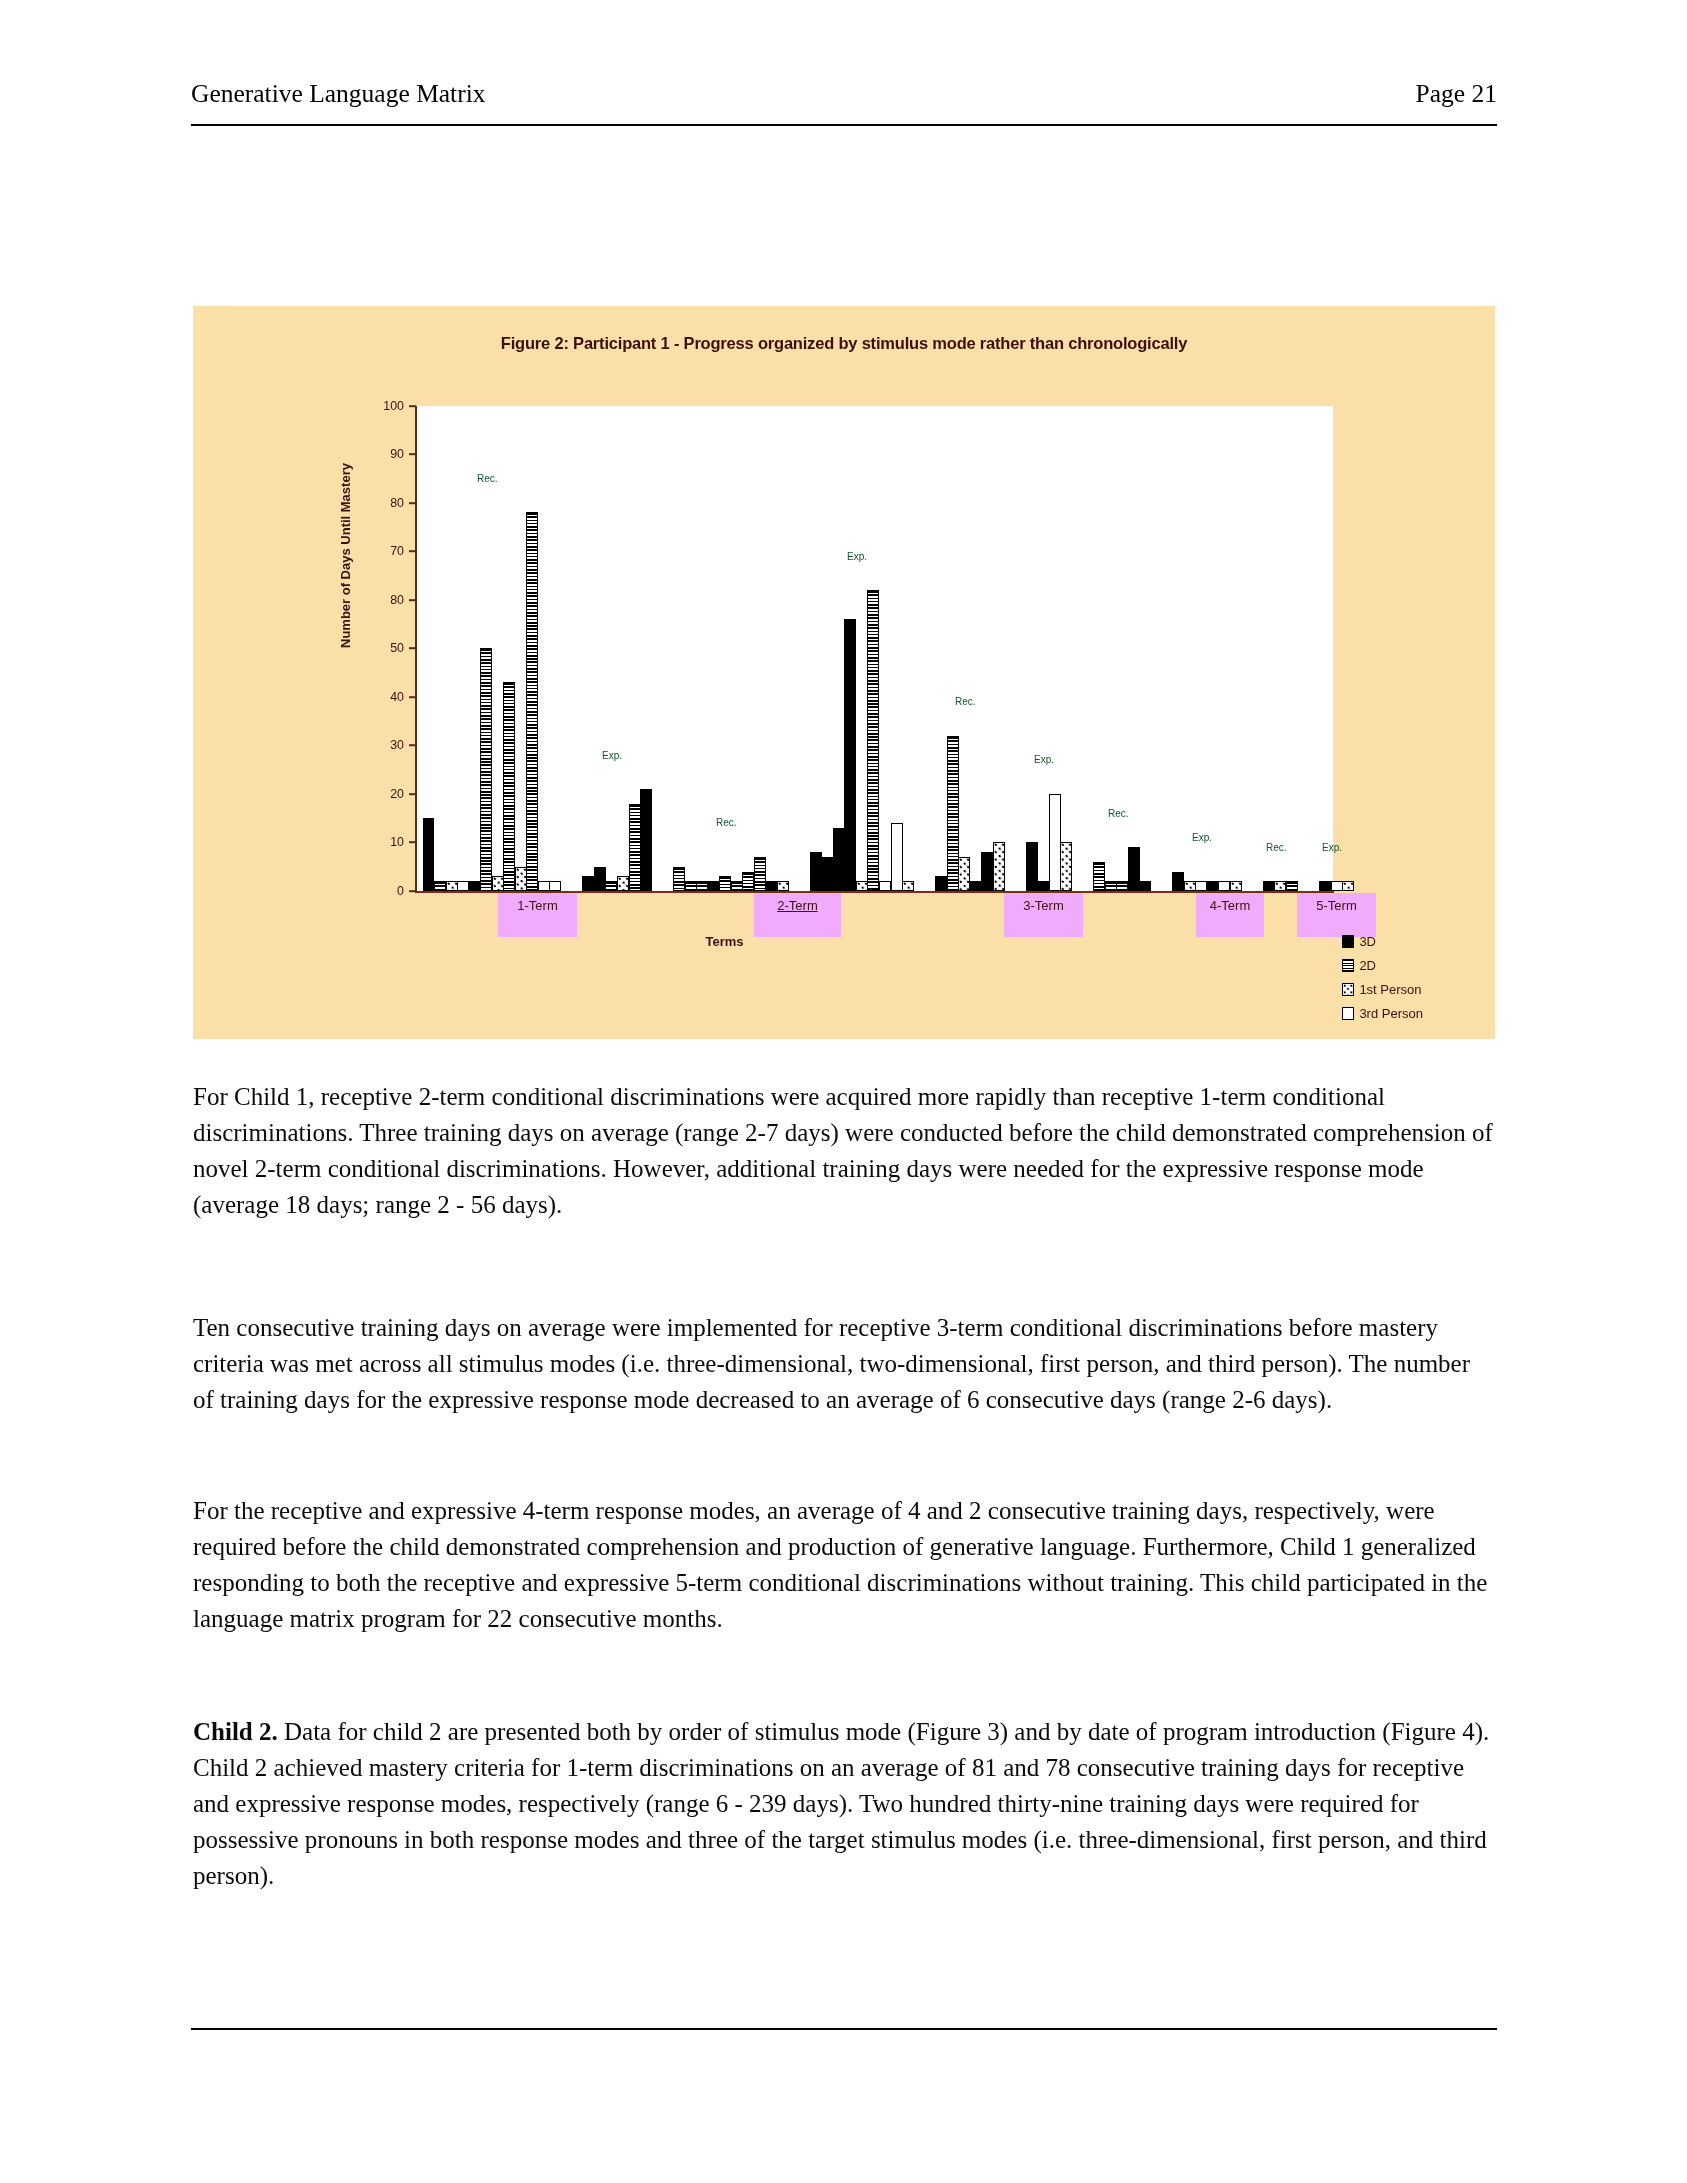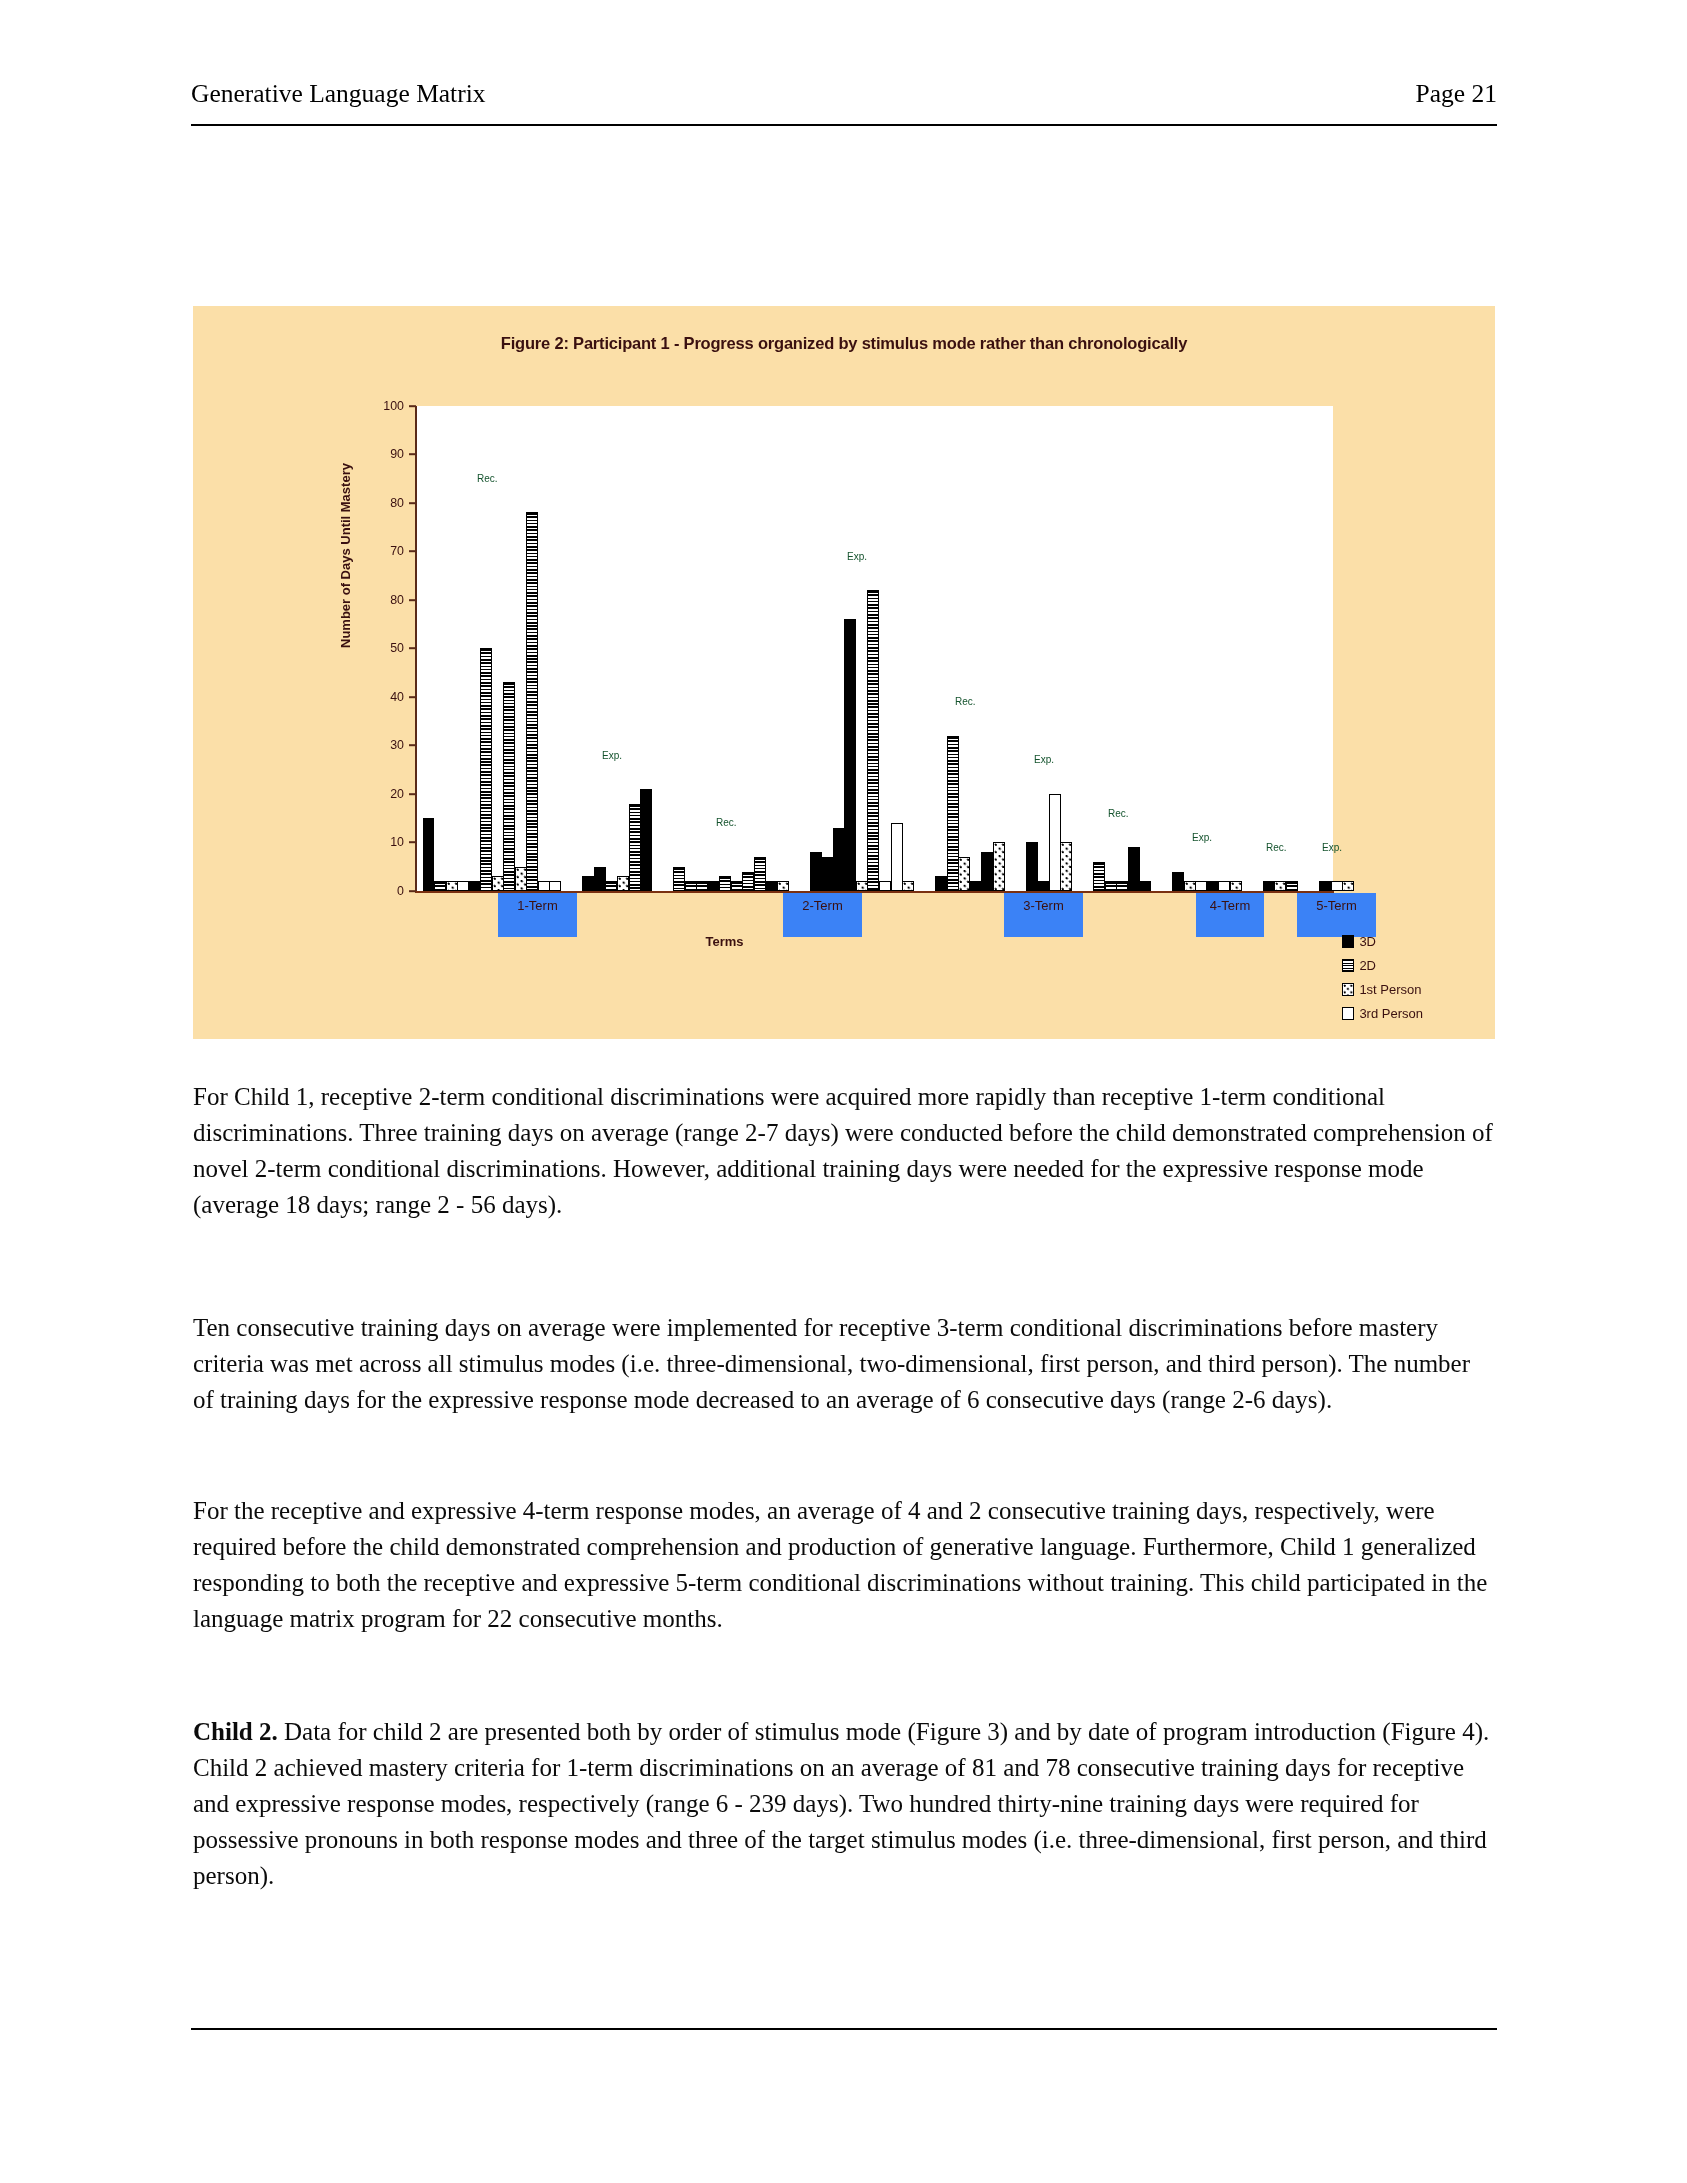--- a/index.html
+++ b/index.html
@@ -231,21 +231,21 @@
     position: absolute;
     font-family: "Liberation Sans", sans-serif;
     font-size: 10px;
     color: #14532d;
     white-space: nowrap;
   }
 
   
   .xcat {
     position: absolute;
-    background: #3b82f6;
+    background: #f0abfc;
     font-family: "Liberation Sans", sans-serif;
     font-size: 13px;
     color: #3a1010;
     padding: 5px 8.2px 25px 8.2px;
     box-sizing: border-box;
     text-align: center;
   }
 
   
   .legend {
@@ -430,21 +430,21 @@
           <div class="grp-anno" style="left: 762px; top: 390px;">Rec.</div>
           <div class="grp-anno" style="left: 841px; top: 448px;">Exp.</div>
           <div class="grp-anno" style="left: 915px; top: 502px;">Rec.</div>
           <div class="grp-anno" style="left: 999px; top: 526px;">Exp.</div>
           <div class="grp-anno" style="left: 1073px; top: 536px;">Rec.</div>
           <div class="grp-anno" style="left: 1129px; top: 536px;">Exp.</div>
         </div>
 
       <div id="xcats">
           <div class="xcat" style="left: 305px; top: 587px; width: 79px; height: 44px;">1-Term</div>
-          <div class="xcat" style="left: 590px; top: 587px; width: 79px; height: 44px;">2-Term</div>
+          <div class="xcat" style="left: 561px; top: 587px; width: 87px; height: 44px; text-decoration: underline;">2-Term</div>
           <div class="xcat" style="left: 811px; top: 587px; width: 79px; height: 44px;">3-Term</div>
           <div class="xcat" style="left: 1003px; top: 587px; width: 68px; height: 44px;">4-Term</div>
           <div class="xcat" style="left: 1104px; top: 587px; width: 79px; height: 44px;">5-Term</div>
         </div>
 
       <div class="xlabel">Terms</div>
 
       <div class="legend" id="legend">
           <div class="legend-row">
             <span class="legend-swatch s3d"></span>

